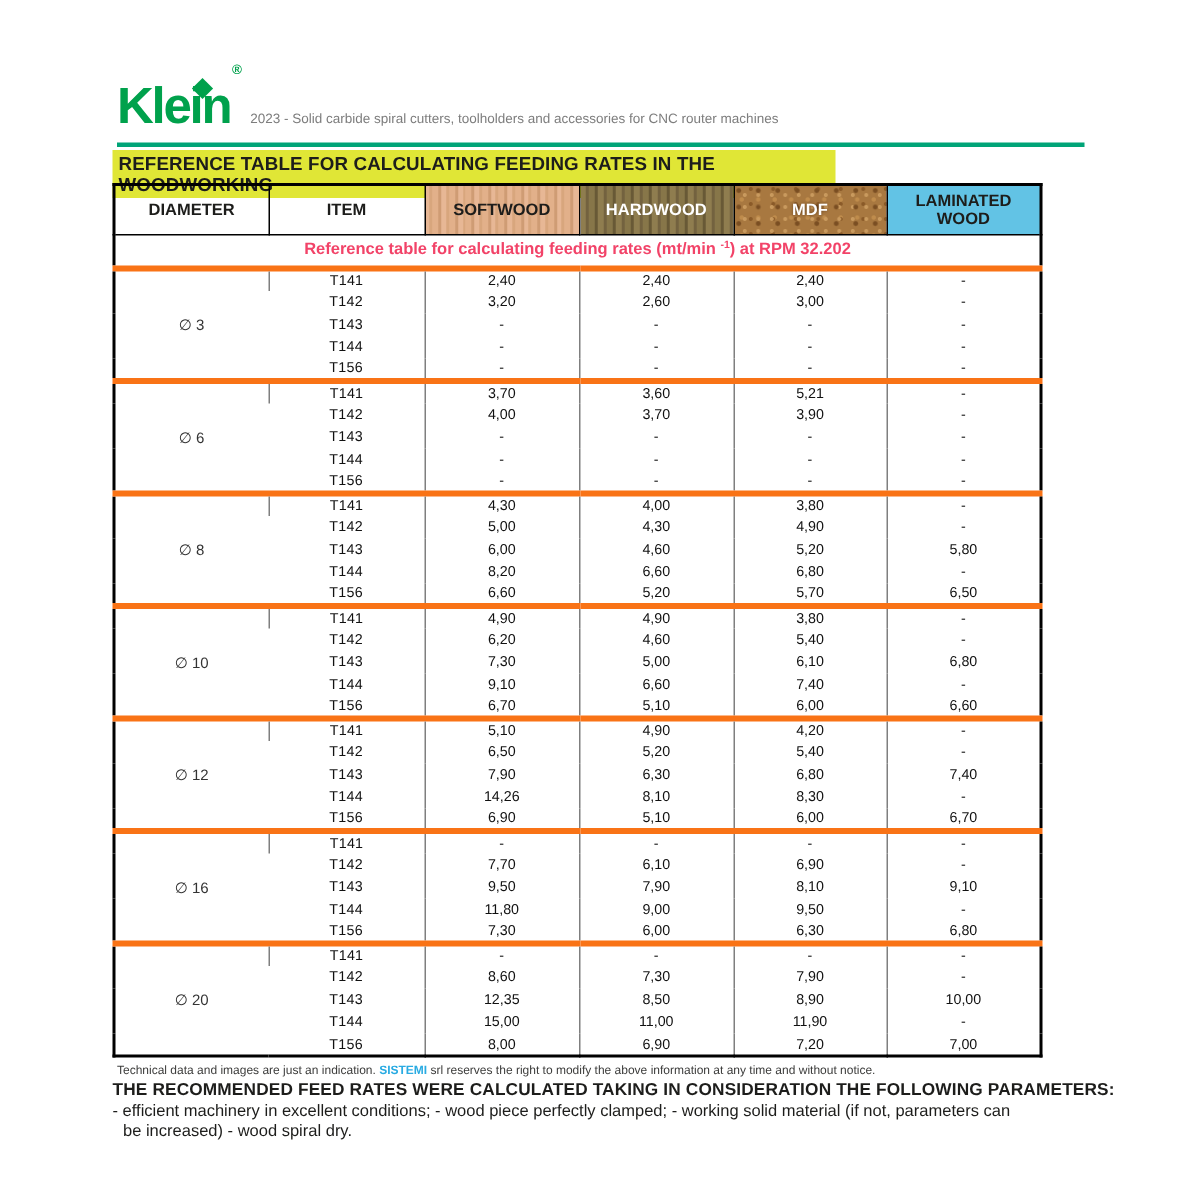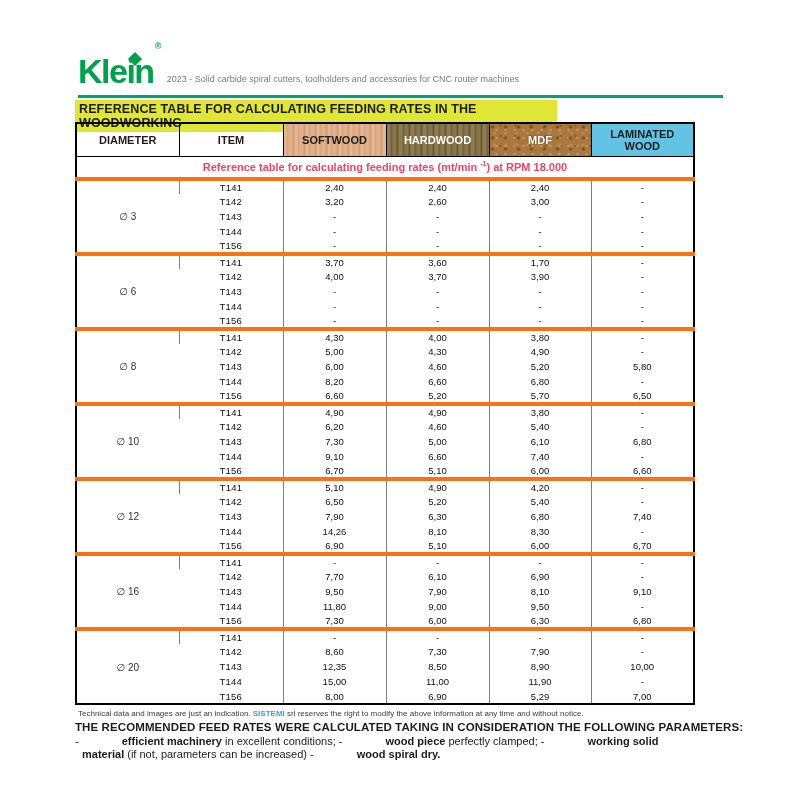--- a/index.html
+++ b/index.html
@@ -56,21 +56,21 @@
   tbody tr.group-start td{border-top:4px solid #f97316;}
   tbody td.diam{font-size:10px;color:#333;}
   tbody td.item{letter-spacing:0.2px;}
 
   
   .disclaimer{position:absolute;left:78px;top:709px;font-size:8px;color:#3c3c3b;}
   .disclaimer .brand{color:var(--sistemi-cyan);font-weight:bold;}
   .params-title{position:absolute;left:75px;top:721px;font-size:11.5px;font-weight:bold;color:var(--ink);letter-spacing:0.1px;}
   .params-text{position:absolute;left:75px;top:735px;width:600px;font-size:11px;line-height:1.2;
         color:var(--ink);padding-left:7px;text-indent:-7px;}
-  .params-text b{font-weight:bold;margin-left:40px;}
+  .params-text b{font-weight:normal;}
 </style>
 </head>
 <body>
 
 <div class="page">
 
   <div class="logo-row">
     <div class="logo">
       <span>Klein</span><span class="logo-reg">®</span>
       <span class="diamond"></span>
@@ -86,21 +86,21 @@
     <colgroup>
       <col style="width:103px">
         <col style="width:104px">
         <col style="width:103px">
       <col style="width:103px">
         <col style="width:102px">
         <col style="width:103px">
     </colgroup>
     <tbody>
       <tr class="tbl-title">
-        <td colspan="6"><span>Reference table for calculating feeding rates (mt/min </span><sup>-1</sup><span>) at RPM 18.000</span></td>
+        <td colspan="6"><span>Reference table for calculating feeding rates (mt/min </span><sup>-1</sup><span>) at RPM 32.202</span></td>
       </tr>
     </tbody>
     <thead>
       <tr>
         <th class="th-diameter">DIAMETER</th>
         <th class="th-item">ITEM</th>
         <th class="th-softwood">SOFTWOOD</th>
         <th class="th-hardwood">HARDWOOD</th>
         <th class="th-mdf">MDF</th>
         <th class="th-laminated">LAMINATED WOOD</th>
@@ -141,21 +141,21 @@
           <td class="val">-</td>
           <td class="val">-</td>
           <td class="val">-</td>
           <td class="val">-</td>
         </tr>
         <tr class="group-start">
           <td rowspan="5" class="diam">∅ 6</td>
           <td class="item">T141</td>
           <td class="val">3,70</td>
           <td class="val">3,60</td>
-          <td class="val">1,70</td>
+          <td class="val">5,21</td>
           <td class="val">-</td>
         </tr>
         <tr>
           <td class="item">T142</td>
           <td class="val">4,00</td>
           <td class="val">3,70</td>
           <td class="val">3,90</td>
           <td class="val">-</td>
         </tr>
         <tr>
@@ -349,21 +349,21 @@
           <td class="item">T144</td>
           <td class="val">15,00</td>
           <td class="val">11,00</td>
           <td class="val">11,90</td>
           <td class="val">-</td>
         </tr>
         <tr>
           <td class="item">T156</td>
           <td class="val">8,00</td>
           <td class="val">6,90</td>
-          <td class="val">5,29</td>
+          <td class="val">7,20</td>
           <td class="val">7,00</td>
         </tr>
       </tbody>
   </table>
 
   <div class="disclaimer">
     <span>Technical data and images are just an indication. </span><span class="brand">SISTEMI</span><span> srl reserves the right to modify the above information at any time and without notice.</span>
   </div>
   <div class="params-title">THE RECOMMENDED FEED RATES WERE CALCULATED TAKING IN CONSIDERATION THE FOLLOWING PARAMETERS:</div>
   <div class="params-text"><span>- </span><b>efficient machinery</b><span> in excellent conditions; - </span><b>wood piece</b><span> perfectly clamped; - </span><b>working solid material</b><span> (if not, parameters can be increased) - </span><b>wood spiral dry.</b></div>

